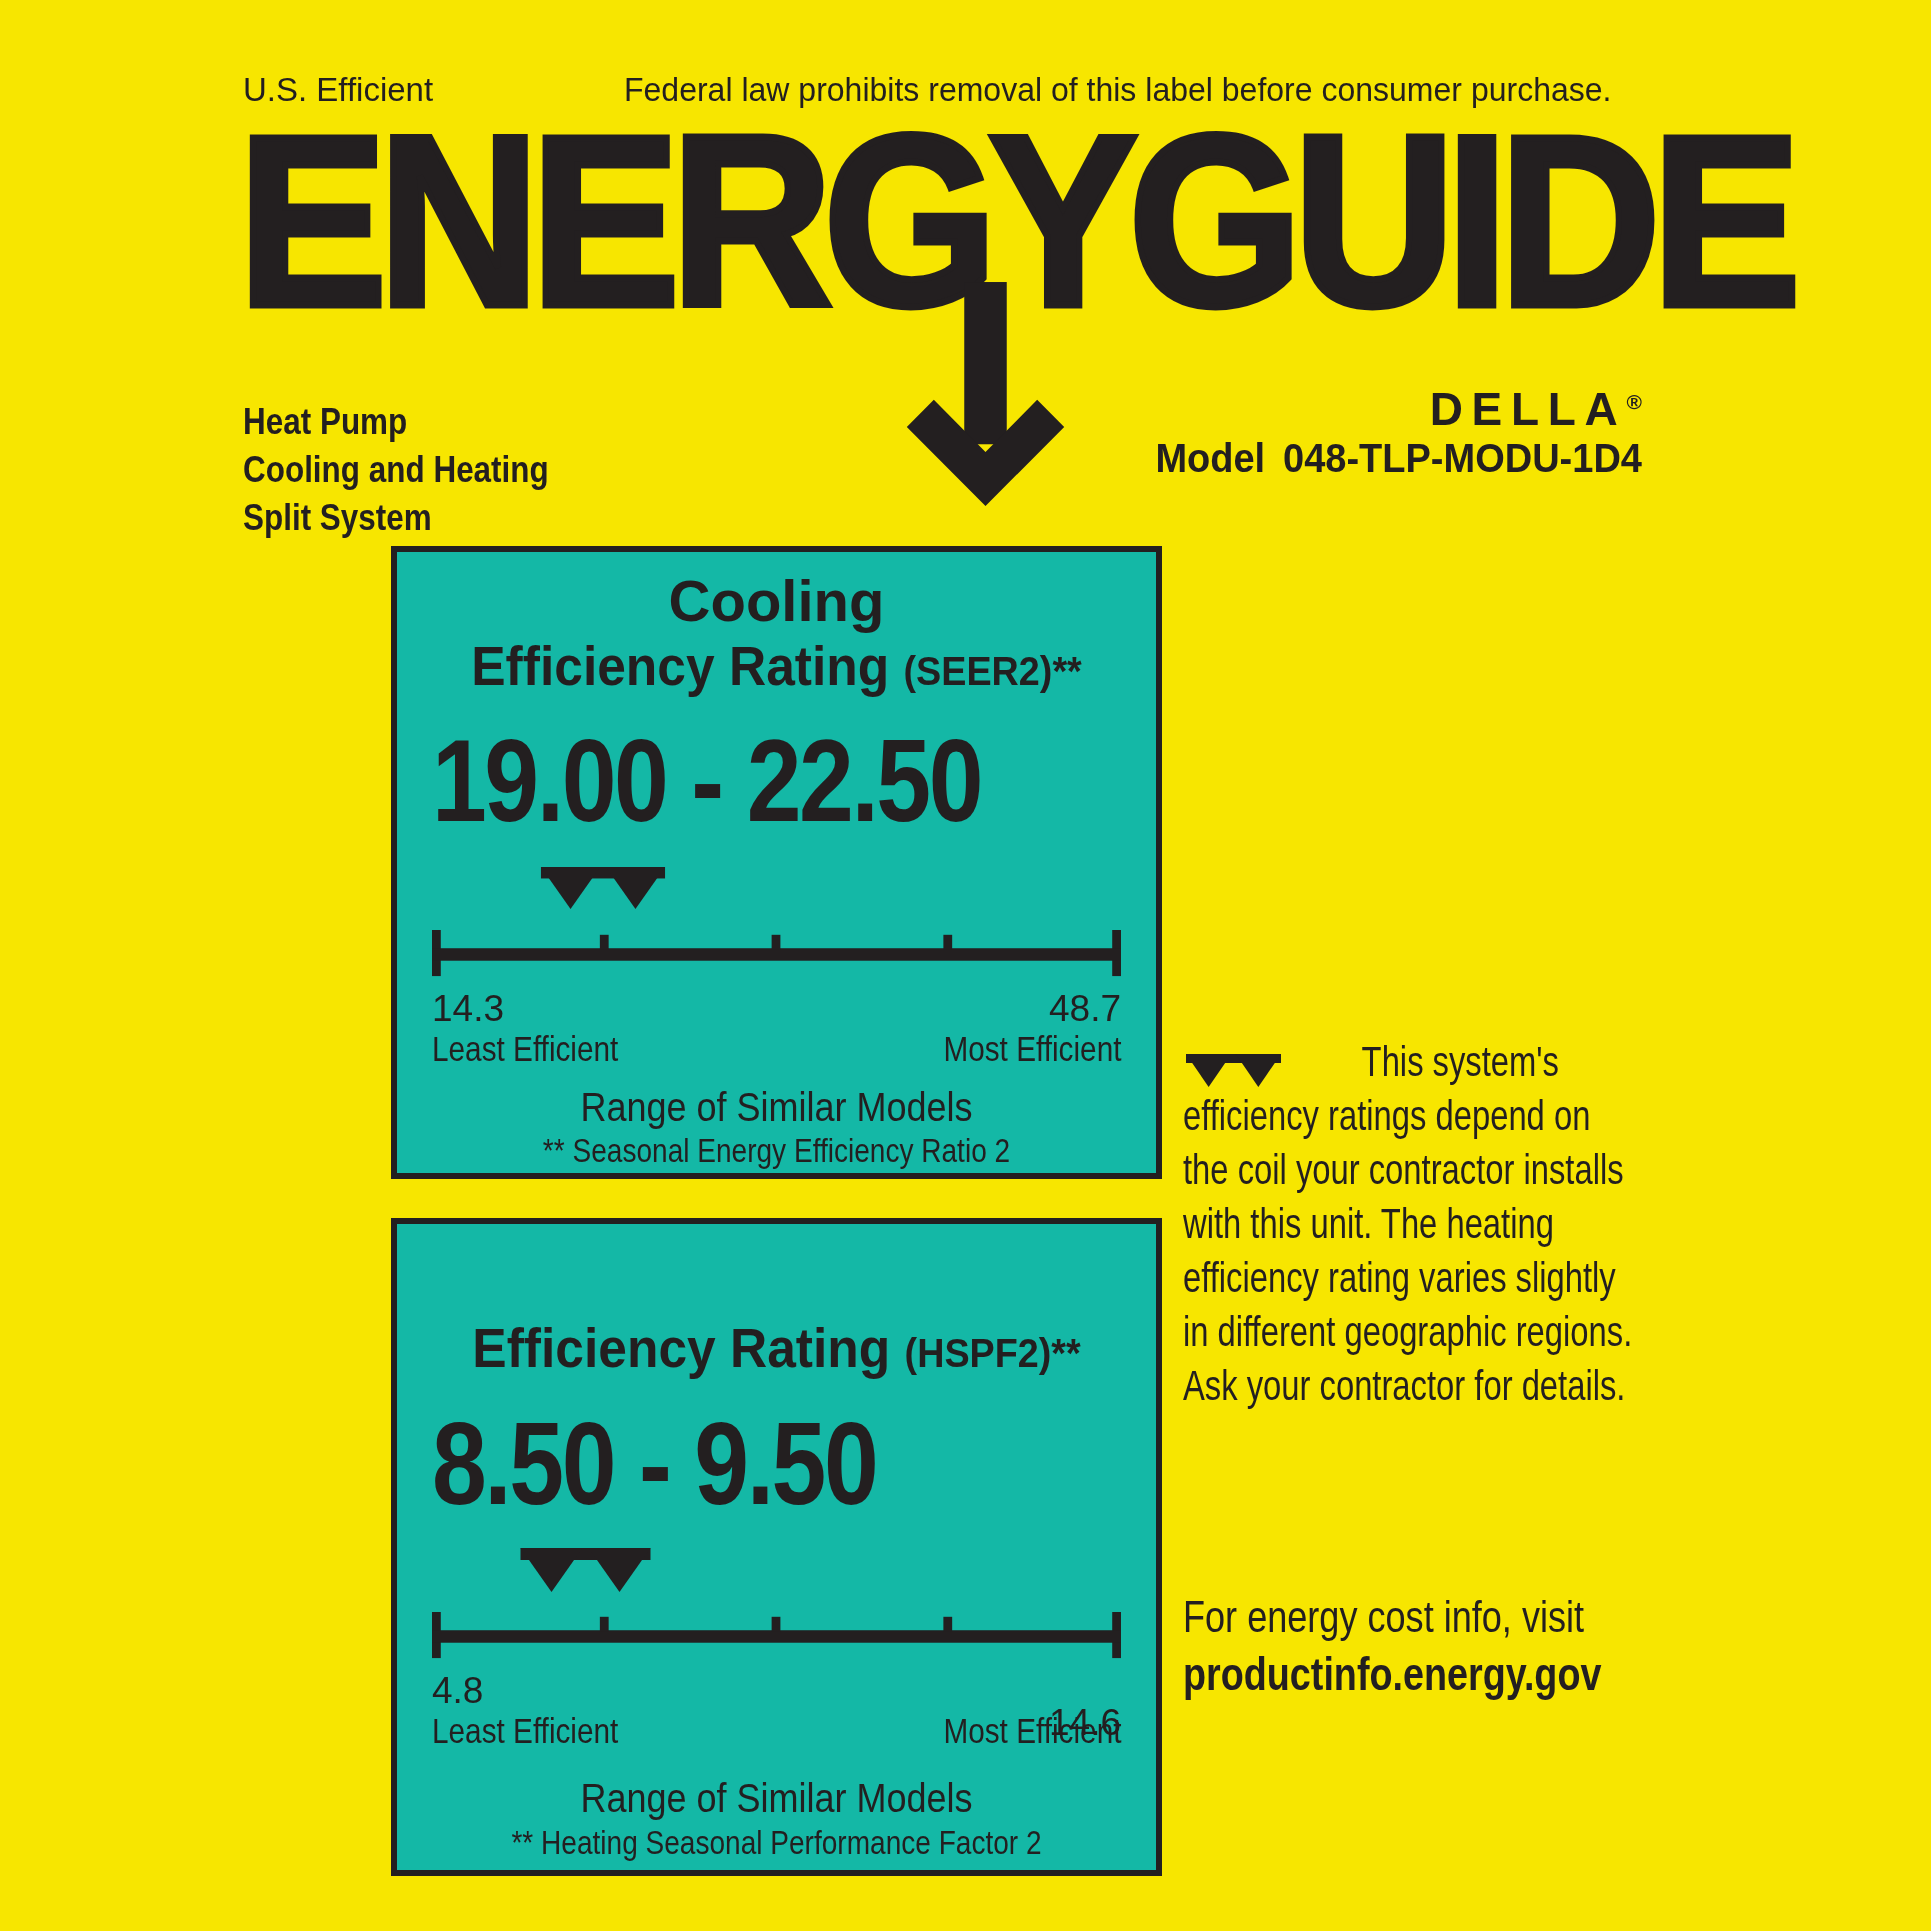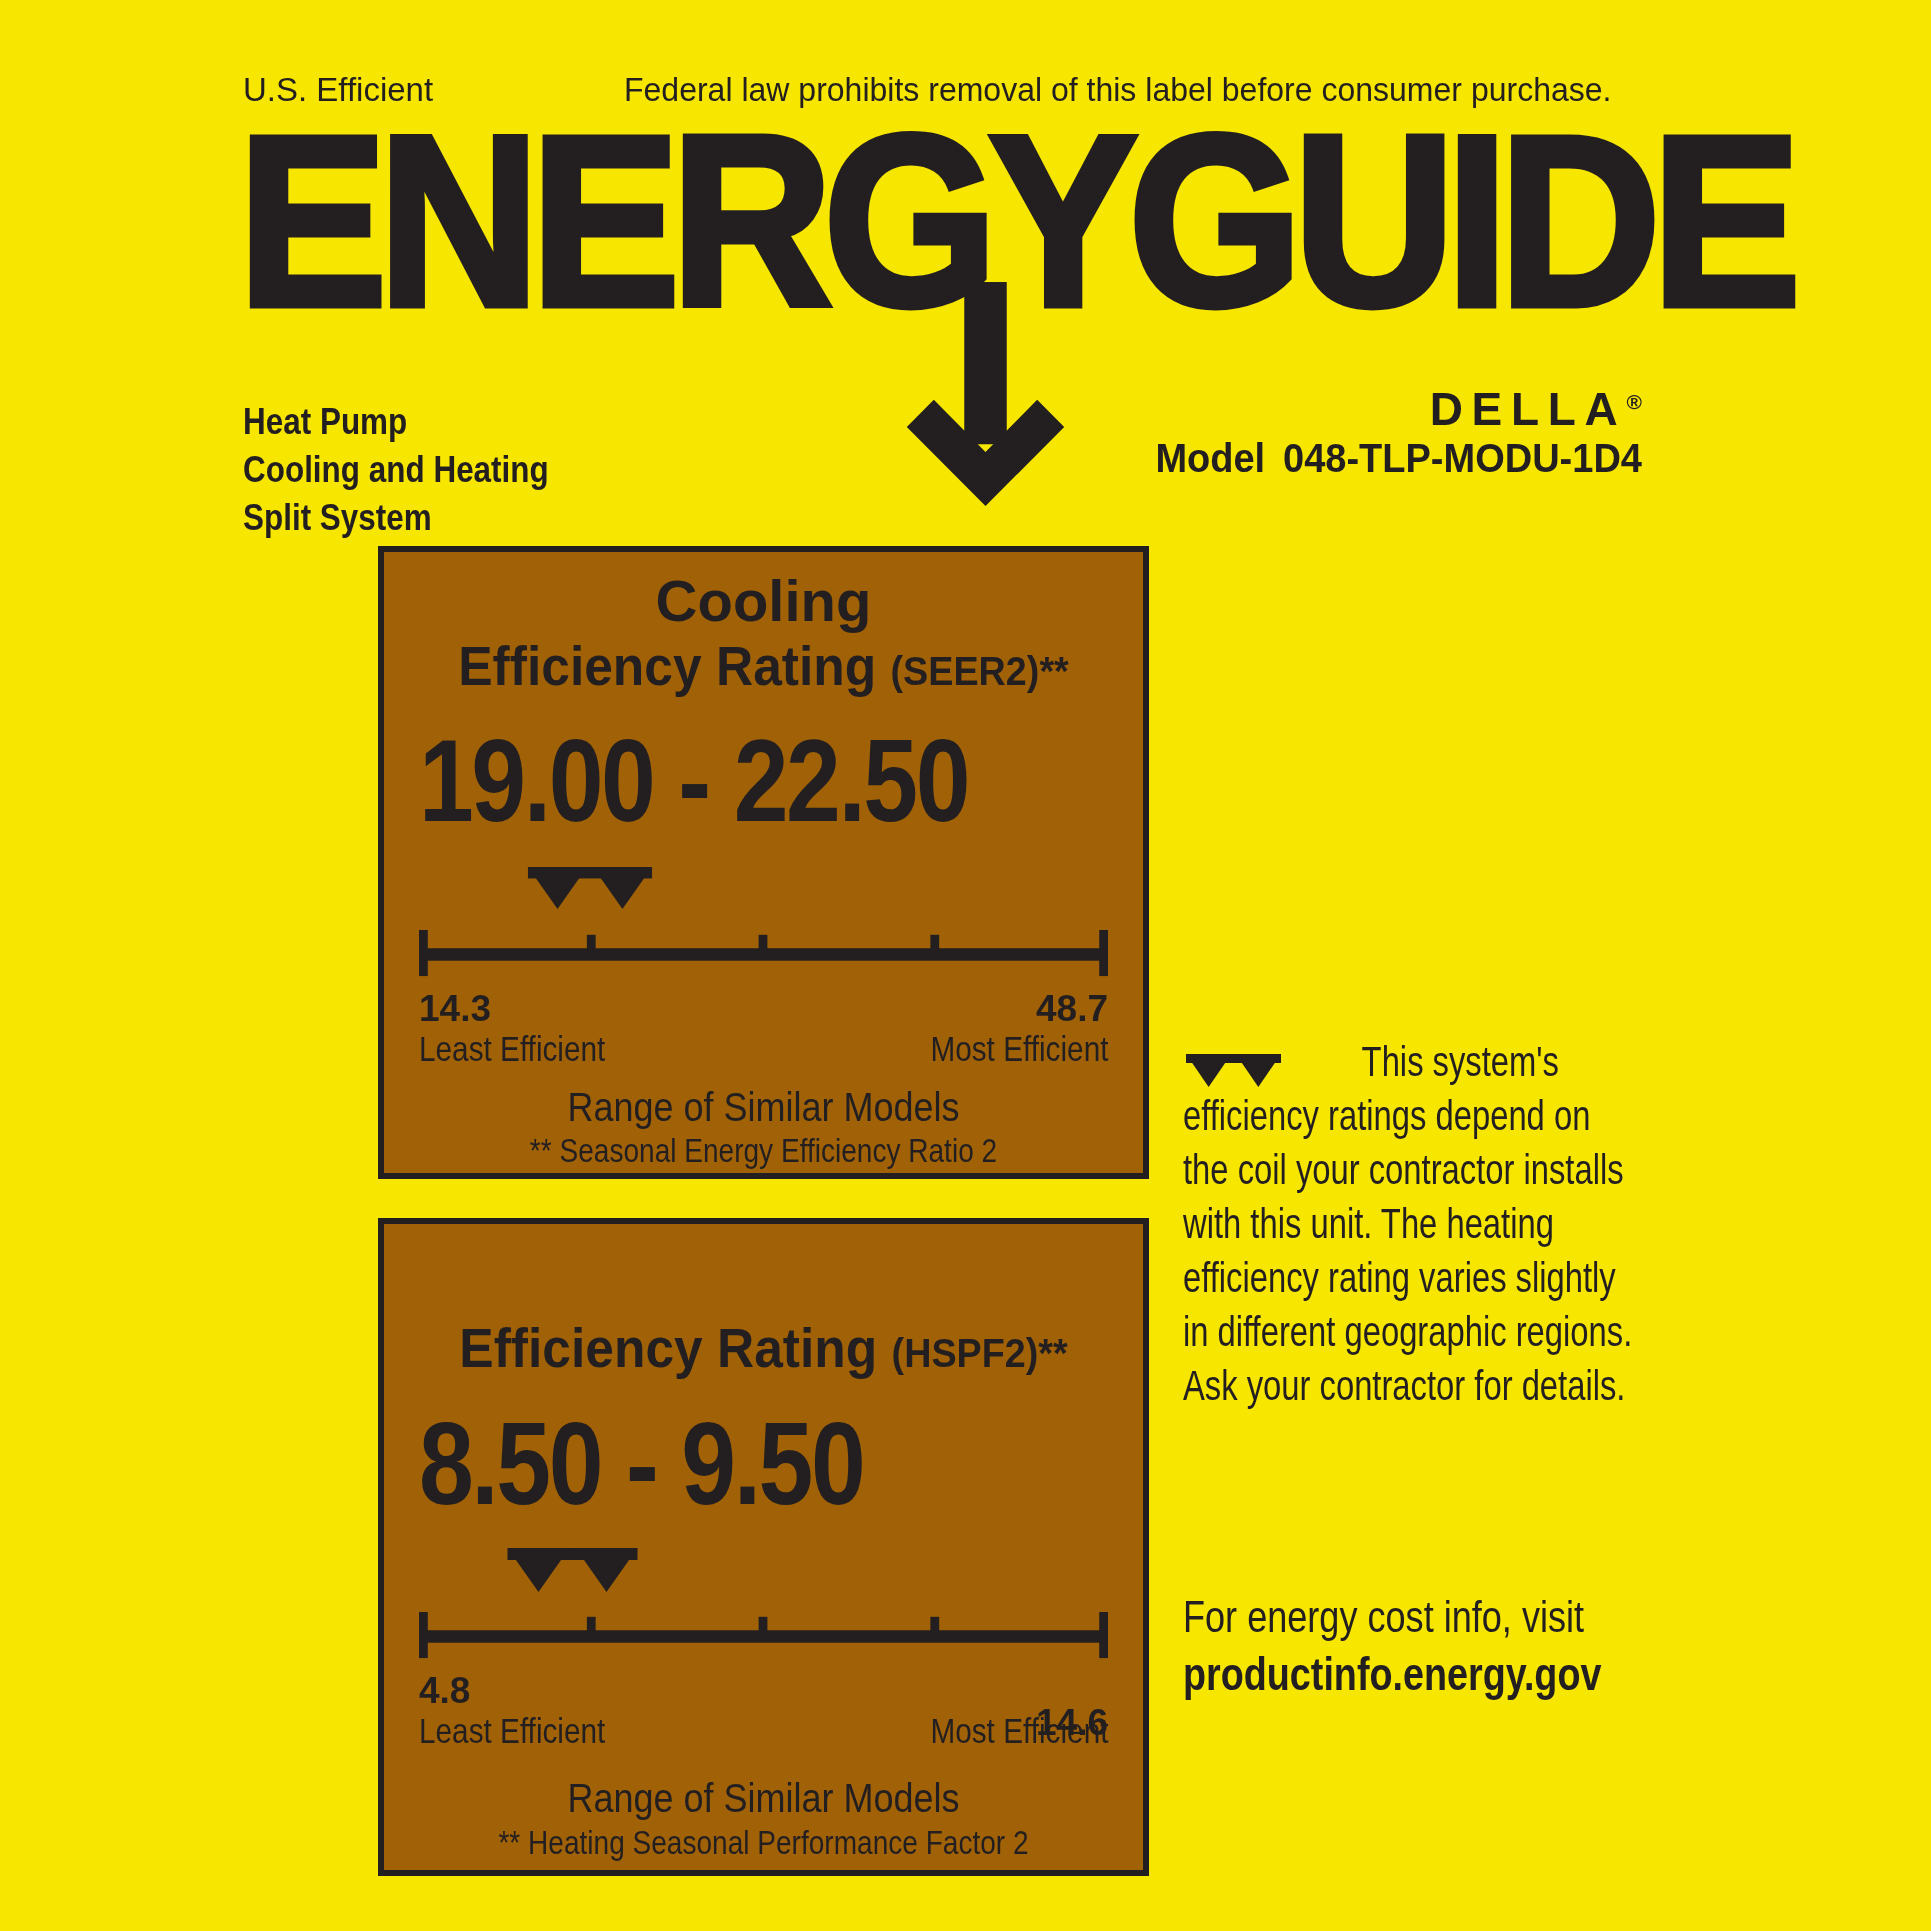--- a/index.html
+++ b/index.html
@@ -27,31 +27,31 @@
   }
   .logo-arrow{left:901px;top:282px;}
 
   .product-block{left:243px;top:398px;font-size:37px;font-weight:bold;line-height:48px;transform:scaleX(.85);transform-origin:left top;}
   .brand-block{left:966px;top:377px;width:676px;text-align:right;}
   .brand-line{font-size:46px;font-weight:bold;letter-spacing:8.7px;line-height:50px;}
   .brand-reg{font-size:21px;vertical-align:super;letter-spacing:0;}
   .model-line{font-size:40px;font-weight:bold;line-height:48px;word-spacing:7.7px;transform:scaleX(.95);transform-origin:right top;}
 
   .rating-box{
-    left:378px;width:759px;
+    left:391px;width:759px;
     border:6.8px solid #231F20;
-    background:#a16207;
+    background:#14b8a6;
   }
   .box-cooling{top:546px;height:621px;}
   .box-heating{top:1218px;height:646px;}
   .box-title{width:100%;text-align:center;font-size:58px;font-weight:bold;line-height:60px;}
   .box-subtitle{width:100%;text-align:center;font-size:56px;font-weight:bold;line-height:62px;transform:scaleX(.92);transform-origin:center top;white-space:nowrap;}
   .box-subtitle .suffix{font-size:41px;}
   .big-number{font-size:116px;font-weight:bold;line-height:114px;letter-spacing:-2.9px;transform:scaleX(.85);transform-origin:left top;white-space:nowrap;}
-  .scale-minmax{font-size:37px;font-weight:bold;line-height:41px;}
+  .scale-minmax{font-size:37px;font-weight:normal;line-height:41px;}
   .scale-words{font-size:35px;line-height:39px;transform-origin:left top;}
   .caption{width:100%;text-align:center;font-size:40px;line-height:44px;transform:scaleX(.9);transform-origin:center top;}
   .footnote{width:100%;text-align:center;font-size:33px;line-height:39px;transform:scaleX(.85);transform-origin:center top;white-space:nowrap;}
 
   .coil-note{left:1183px;top:1035px;width:618px;font-size:42px;line-height:54px;transform:scaleX(.78);transform-origin:left top;}
   .coil-note .first{padding-left:229px;}
   .note-marker{left:1186px;top:1054px;}
 
   .energy-info{left:1183px;top:1589px;transform:scaleX(.82);transform-origin:left top;}
   .energy-info .l1{font-size:44px;line-height:56px;}

